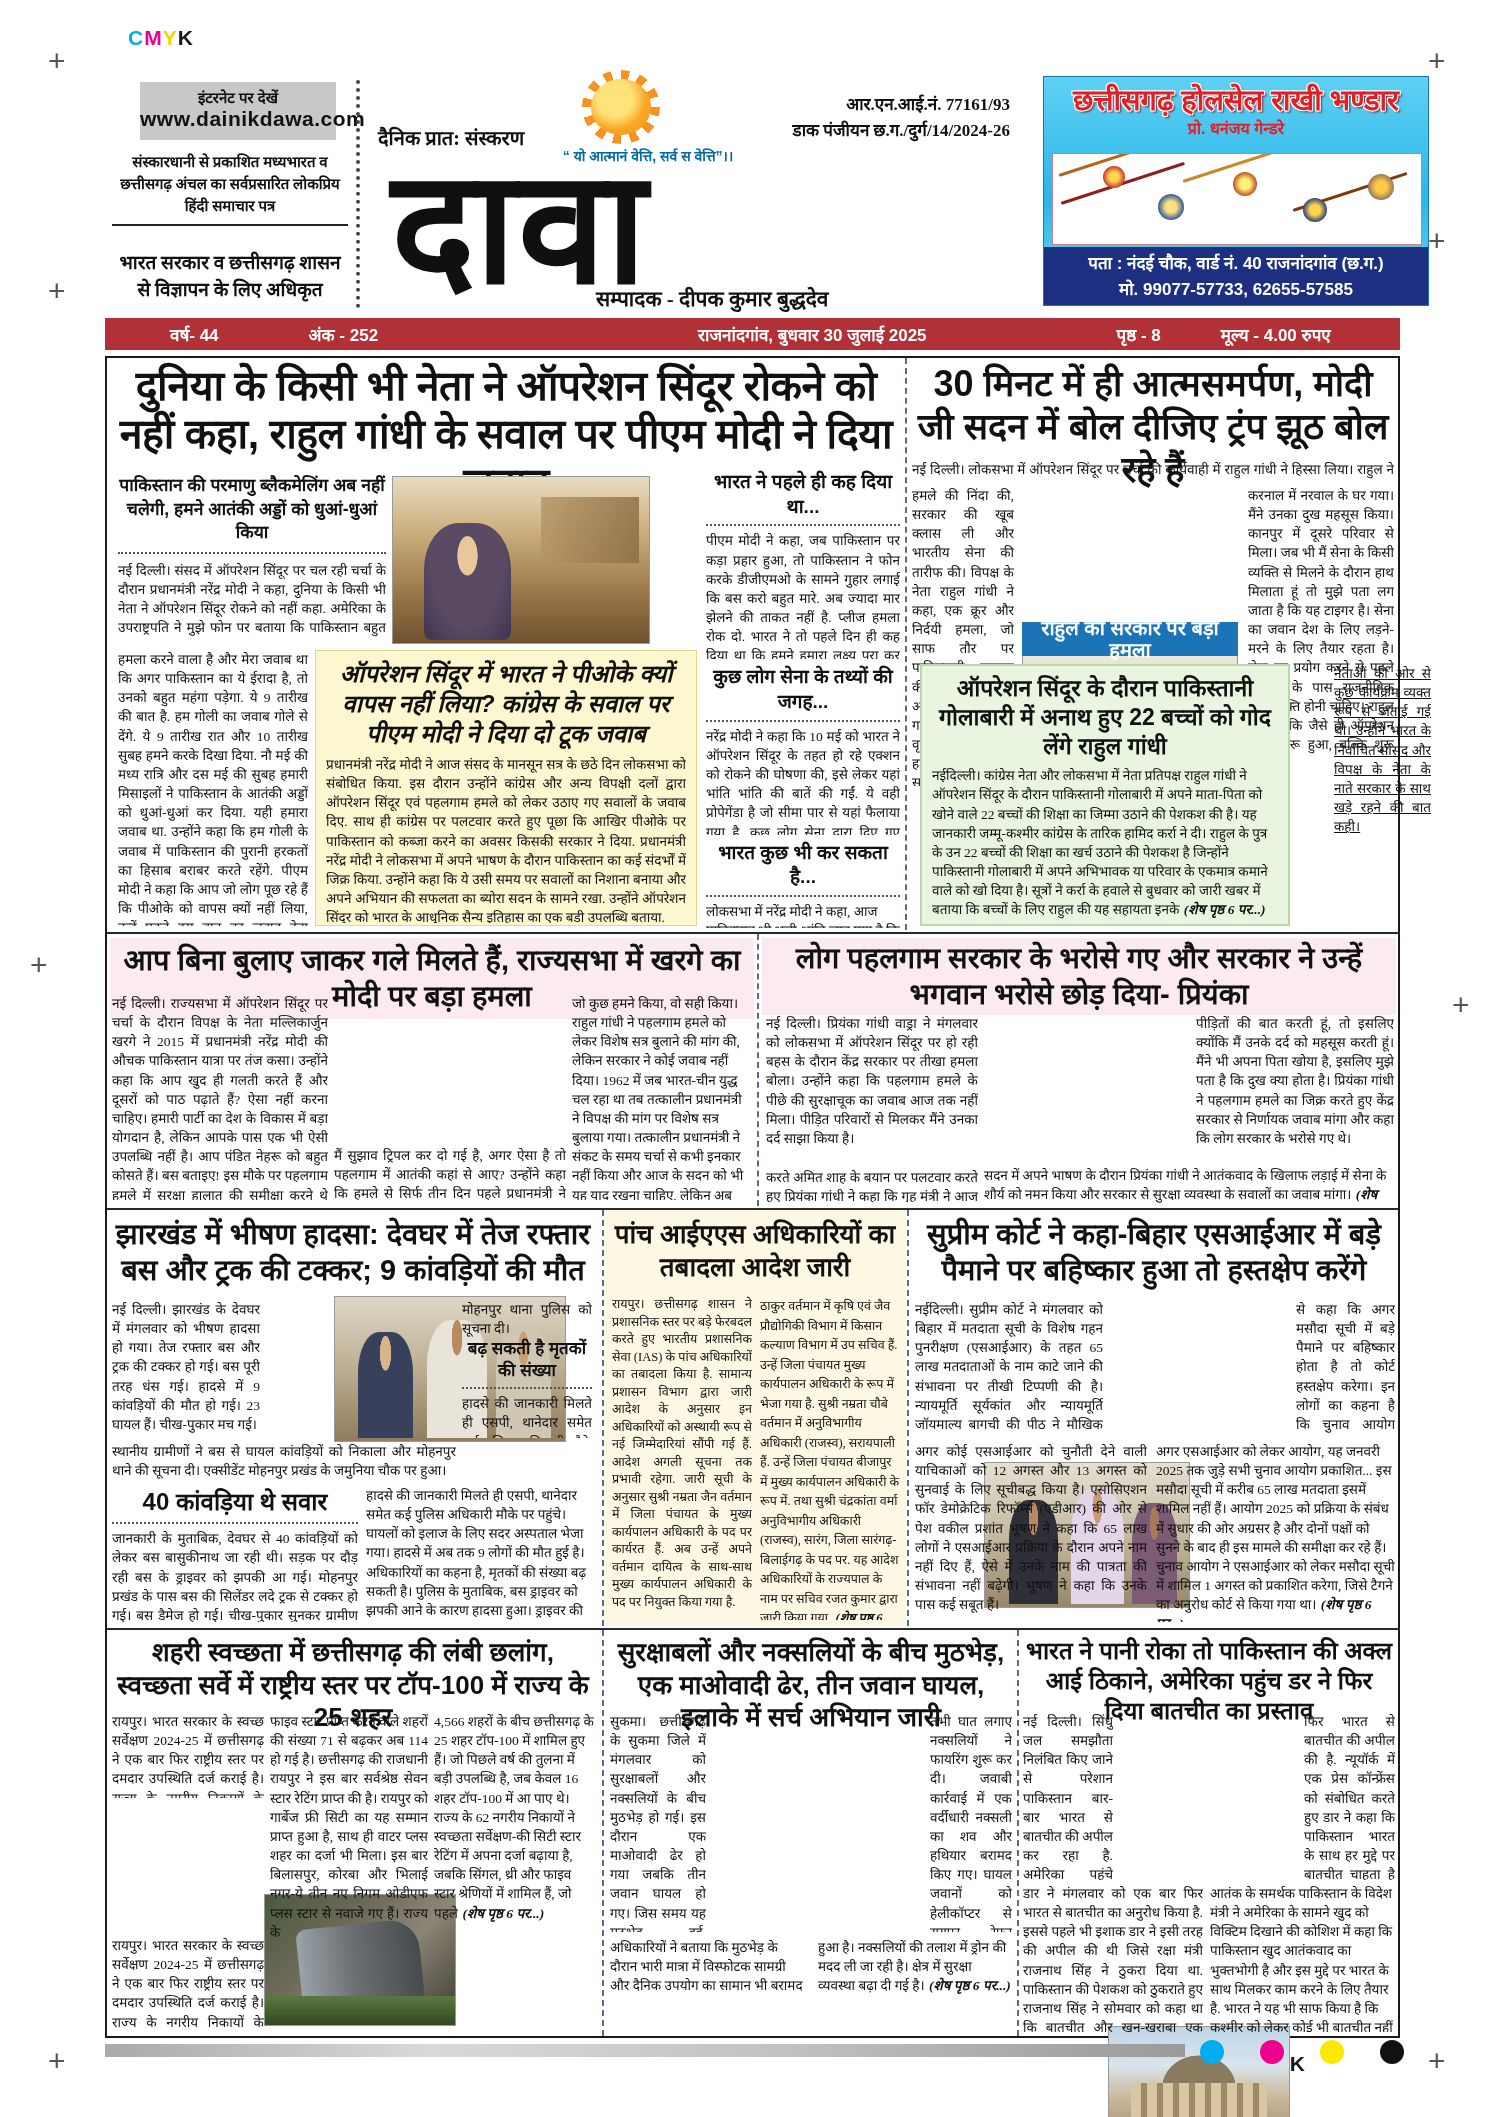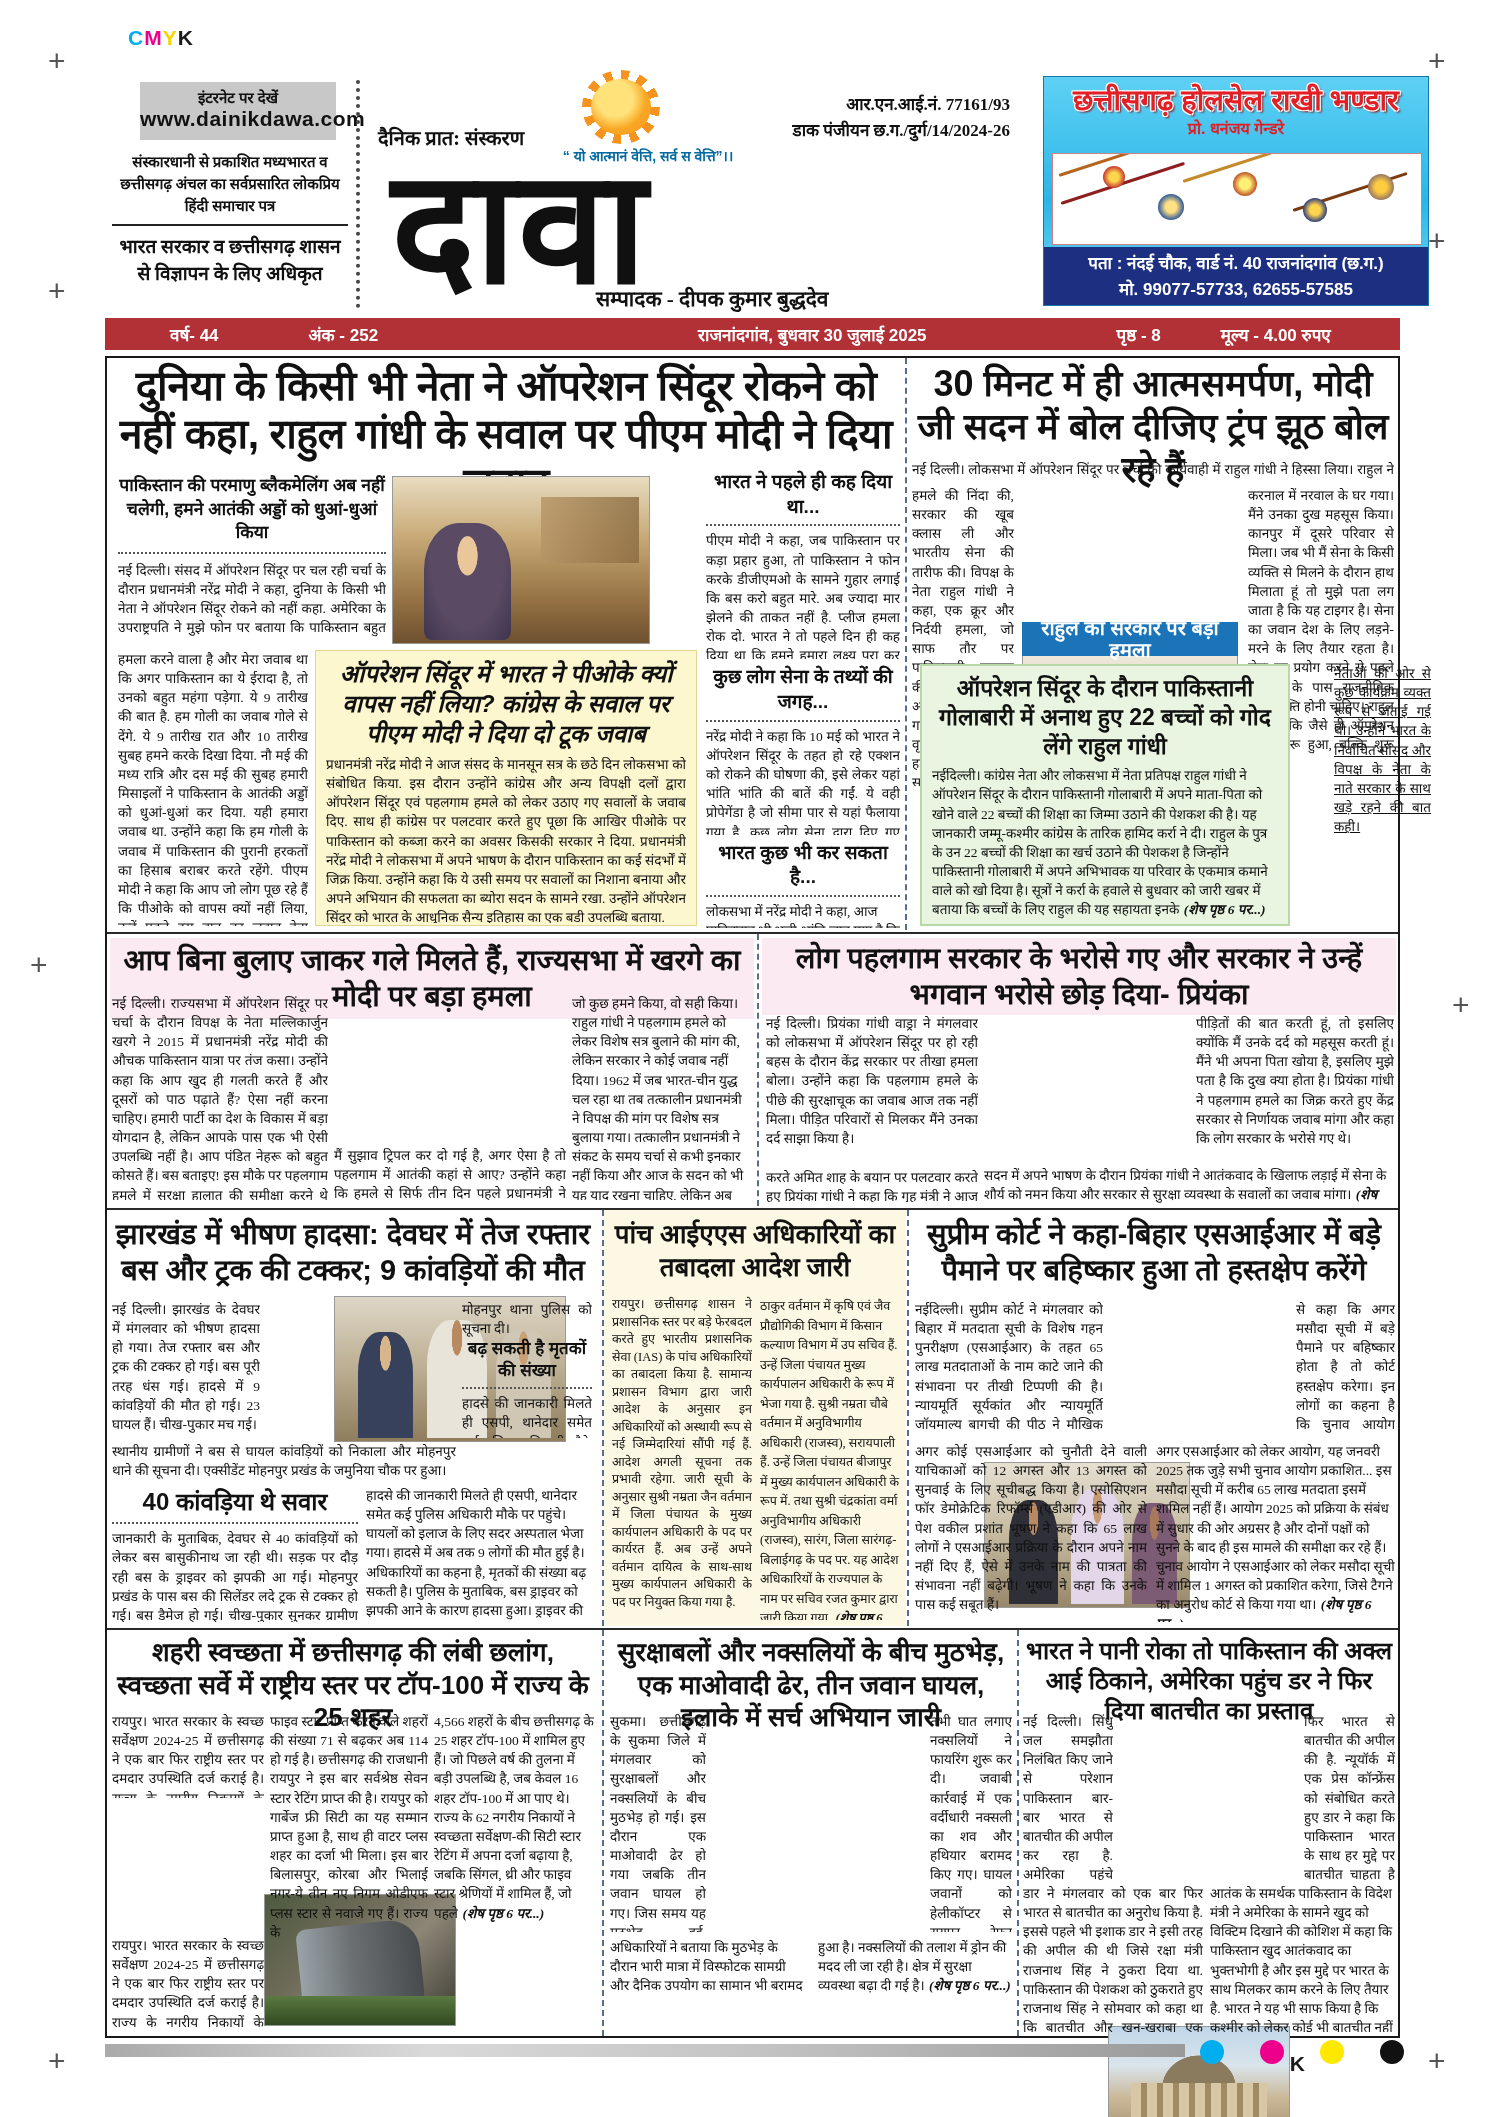--- a/index.html
+++ b/index.html
@@ -11,21 +11,21 @@
   }
   .abs { position:absolute; }
   .crop { position:absolute; color:#555; font-size:30px; font-weight:300; line-height:1; }
   .cmyk-mark { position:absolute; font-size:21px; font-weight:bold; letter-spacing:1px; }
   .cmyk-mark .c{color:#00aeef}.cmyk-mark .m{color:#ec008c}.cmyk-mark .y{color:#f5d400}.cmyk-mark .k{color:#1a1a1a}
   
   .webbox { background:#c8c8c8; text-align:center; padding-top:5px; }
   .webbox .l1 { font-size:15px; font-weight:bold; }
   .webbox .l2 { font-size:21px; font-weight:bold; letter-spacing:0.5px; }
   .pubdesc { font-size:15px; font-weight:bold; text-align:center; line-height:1.45; font-family:"Liberation Serif","DejaVu Serif",serif; }
-  .authbox { font-size:19px; font-weight:bold; text-align:center; line-height:1.4; border-top:2px solid #222; padding-top:8px; font-family:"Liberation Serif","DejaVu Serif",serif; }
+  .authbox { font-size:19px; font-weight:bold; text-align:center; line-height:1.4; border-top:2px solid #222; padding-top:24px; font-family:"Liberation Serif","DejaVu Serif",serif; }
   .vdot { border-left:4px dotted #444; }
   .edition { font-size:20px; font-weight:bold; font-family:"Liberation Serif","DejaVu Serif",serif; }
   .slogan { color:#0369a1; font-size:14px; font-weight:bold; }
   .reg { font-size:17px; font-weight:bold; text-align:right; line-height:1.5; font-family:"Liberation Serif","DejaVu Serif",serif;}
   .paper-title { font-size:158px; font-weight:900; line-height:0.95; letter-spacing:2px; color:#101010; font-family:"DejaVu Sans", sans-serif; }
   .editor { font-size:21px; font-weight:bold; font-family:"Liberation Serif","DejaVu Serif",serif; }
   .sun { border-radius:50%; background: repeating-conic-gradient(#f6921e 0deg 14deg, rgba(0,0,0,0) 14deg 30deg); }
   .sun-core { position:absolute; left:12%; top:12%; width:76%; height:76%; border-radius:50%;
     background: radial-gradient(circle at 40% 35%, #ffe27a 0 35%, #f9a825 60%, #f6921e 100%); }
   

